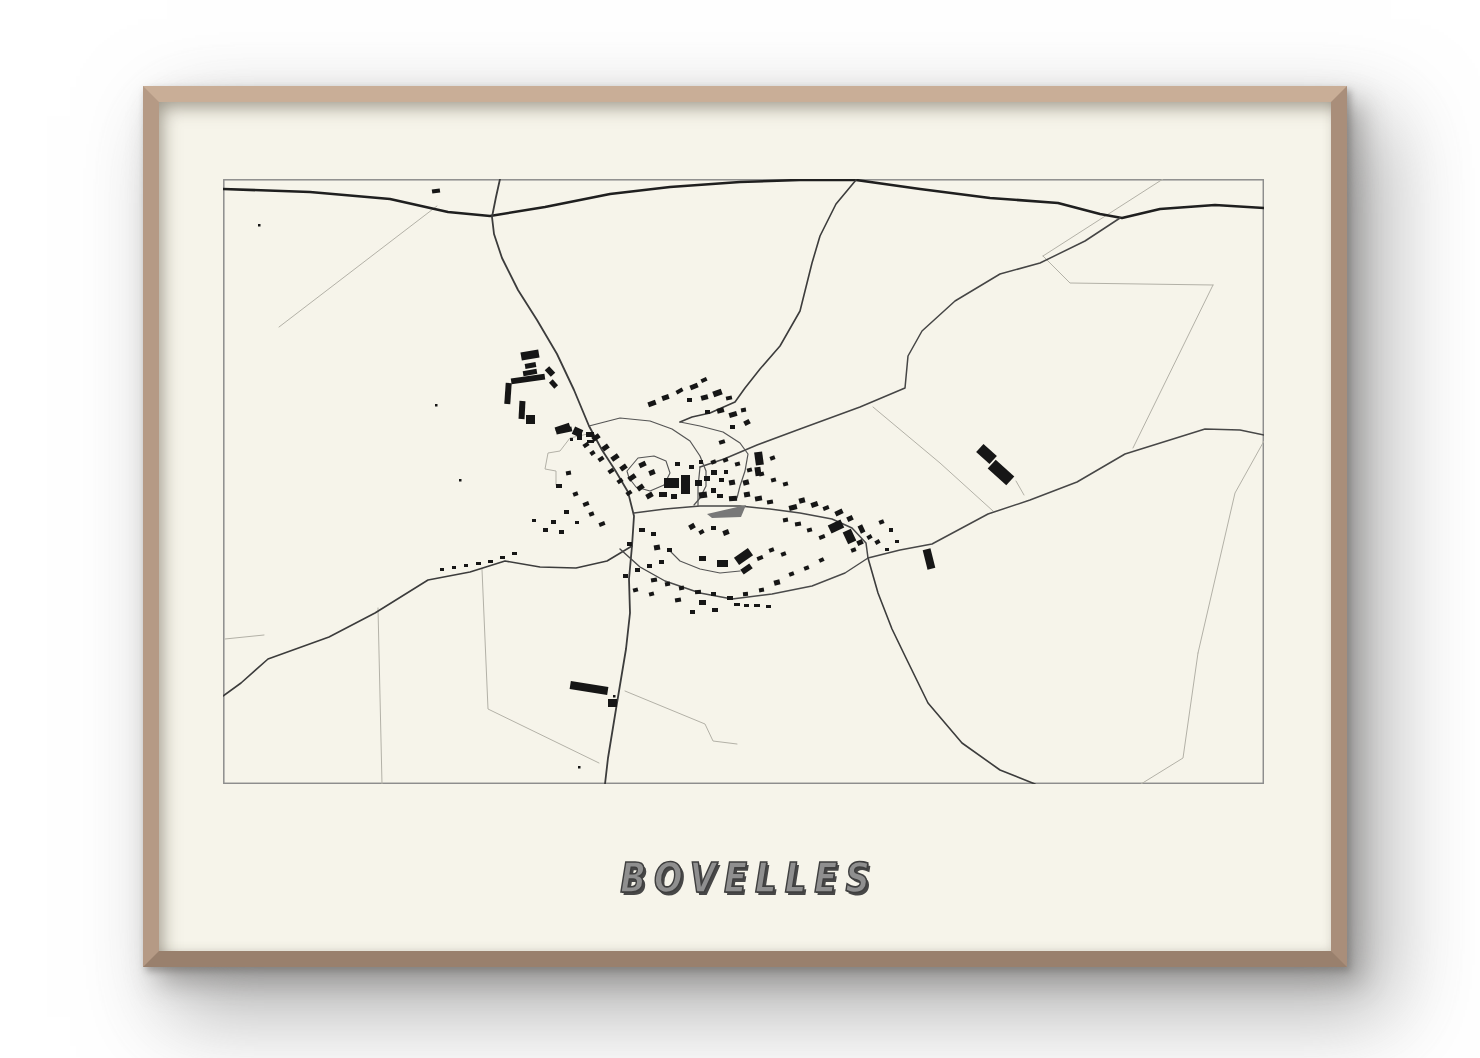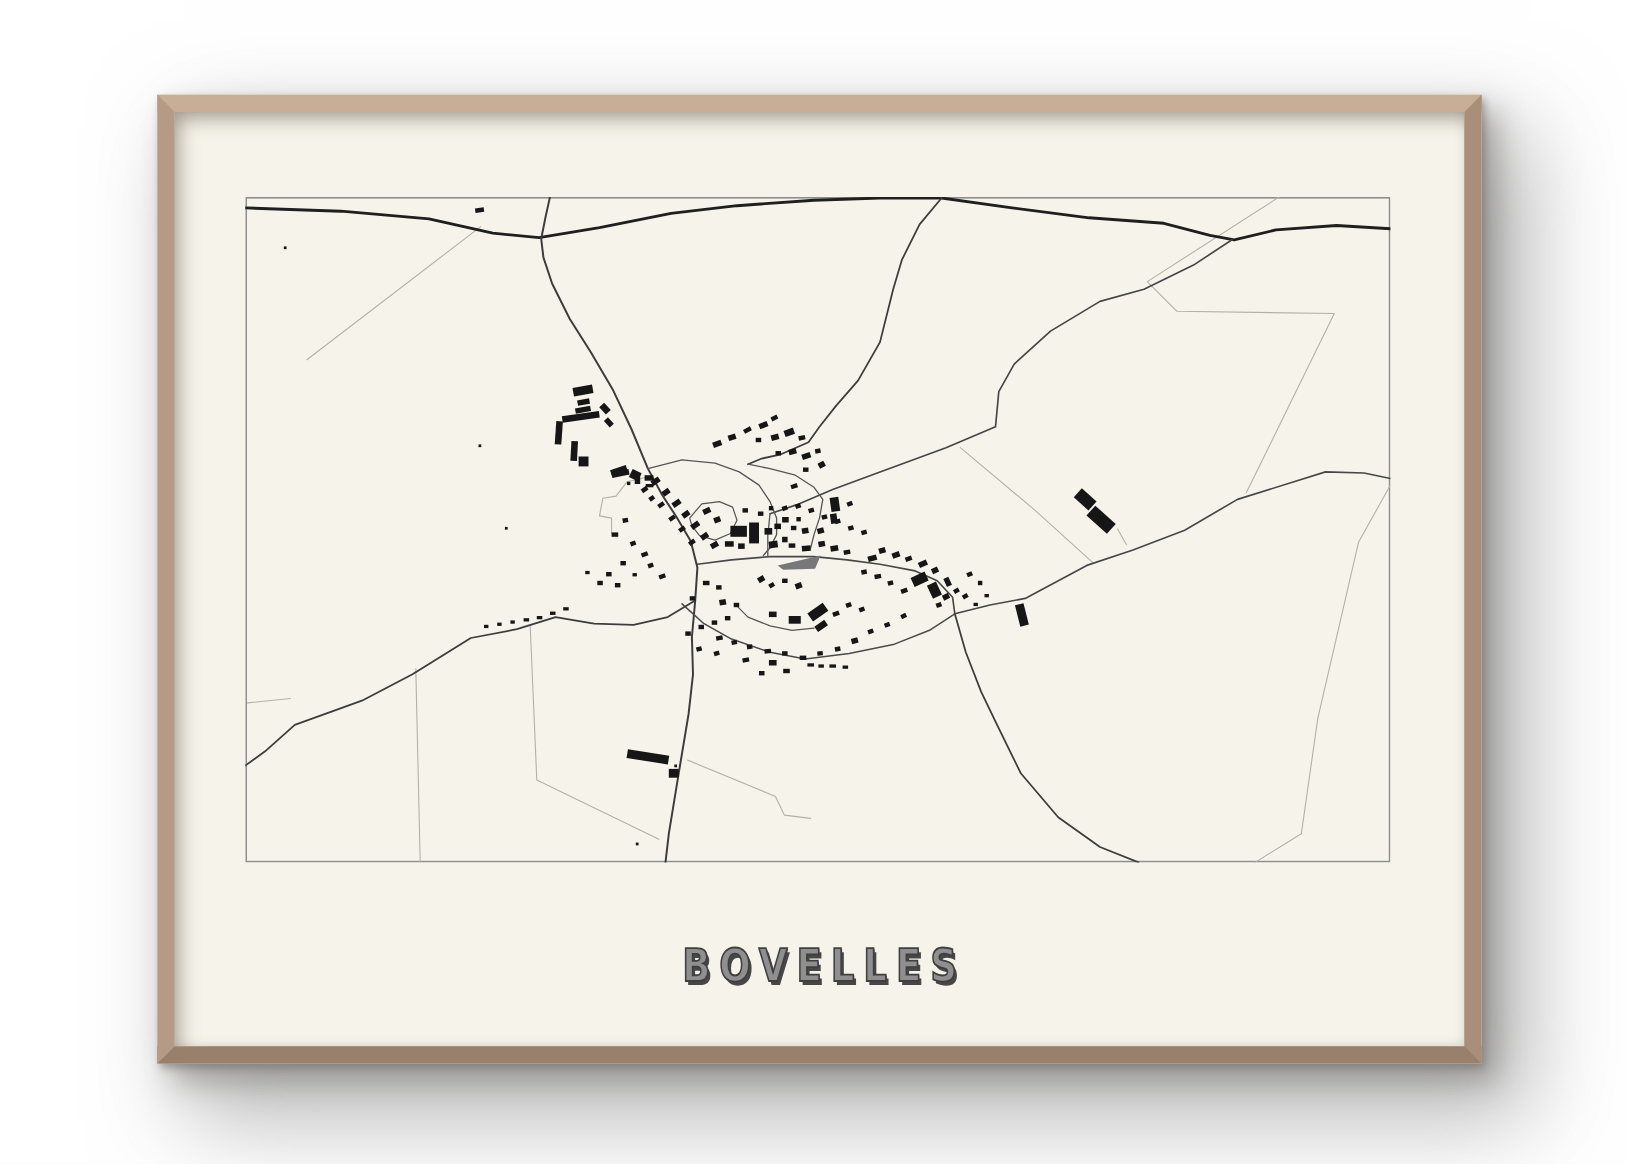--- a/index.html
+++ b/index.html
@@ -15,20 +15,21 @@
     border-color:#c9ae97 #a98e7a #99806d #b59a85;
     box-shadow:
       34px 40px 80px 10px rgba(125,125,125,.55),
       14px 16px 26px rgba(85,80,75,.45),
       3px 4px 7px rgba(60,55,50,.40);
     background:#f6f4ea;
   }
   .poster{
     position:relative;width:100%;height:100%;
     background:#f6f4ea;
+    font-style:italic;
   }
   .poster-shade{
     position:absolute;inset:0;pointer-events:none;z-index:5;
     box-shadow:
       inset 10px 12px 18px -7px rgba(88,78,62,.55),
       inset -4px -5px 12px -7px rgba(88,78,62,.30);
   }
   .map-wrap{
     position:absolute;left:64px;top:77px;width:1041px;height:605px;
   }

